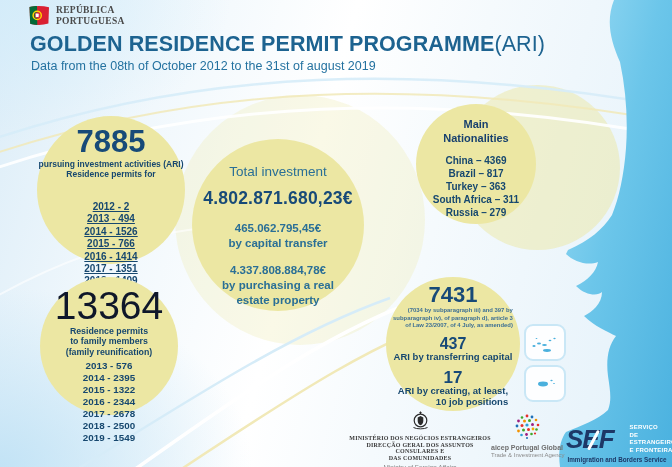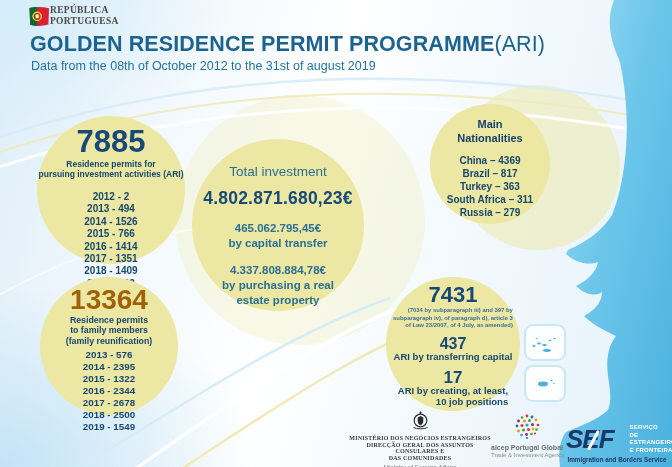--- a/index.html
+++ b/index.html
@@ -15,41 +15,41 @@
   .soft-circle{position:absolute;border-radius:50%;background:rgba(236,231,163,.5);}
   .soft-1{left:455px;top:85px;width:165px;height:165px;}
   .soft-2{left:175px;top:95px;width:250px;height:250px;background:rgba(238,232,170,.28);}
 
   
   .circle{position:absolute;background:#ece7a3;border-radius:50%;color:#17486f;
     display:flex;flex-direction:column;align-items:center;text-align:center;box-sizing:border-box;}
   .c1{left:37px;top:116px;width:148px;height:148px;padding-top:10px;}
   .c1 .num{font-size:31px;font-weight:800;line-height:1;color:#174a78;}
   .c1 .lbl{font-size:8.5px;font-weight:700;line-height:1.18;margin-top:2px;}
-  .c1 .rows{font-size:10px;font-weight:700;line-height:1.24;margin-top:12px;}
+  .c1 .rows{font-size:10px;font-weight:700;line-height:1.24;margin-top:22px;text-decoration:underline;}
   .c2{left:192px;top:139px;width:172px;height:172px;padding-top:25px;}
   .c2 .t{font-size:13.5px;font-weight:400;color:#2a6f96;}
   .c2 .total{font-size:17.5px;font-weight:800;margin-top:9px;color:#174a78;letter-spacing:.2px;}
   .c2 .amt{font-size:11.5px;font-weight:600;margin-top:12px;color:#2a6f96;line-height:1.3;}
-  .c3{left:430px;top:104px;width:120px;height:120px;padding-top:14px;}
+  .c3{left:416px;top:104px;width:120px;height:120px;padding-top:14px;}
   .c3 .t{font-size:11px;font-weight:800;line-height:1.25;color:#17406e;}
   .c3 .rows{font-size:10px;font-weight:600;margin-top:8px;line-height:1.3;}
   .c4{left:40px;top:277px;width:138px;height:138px;padding-top:9px;}
-  .c4 .num{font-size:28px;font-weight:700;line-height:1;color:#a16207;}
+  .c4 .num{font-size:39px;font-weight:400;line-height:1;color:#0f172a;}
   .c4 .lbl{font-size:8.8px;font-weight:700;line-height:1.18;margin-top:1px;}
   .c4 .rows{font-size:9.8px;font-weight:700;line-height:1.22;margin-top:3px;}
   .c5{left:386px;top:277px;width:134px;height:134px;padding-top:7px;text-align:right;}
   .c5 .n1{font-size:22px;font-weight:800;line-height:1;color:#174a78;}
   .c5 .l{font-size:9.5px;font-weight:800;line-height:1.15;white-space:nowrap;}
   .c5 .note{font-size:5.9px;line-height:1.3;color:#3c6f94;margin-top:1px;white-space:nowrap;font-weight:600;}
   .c5 .n2{font-size:16px;font-weight:800;margin-top:6px;line-height:1;color:#174a78;}
   .c5 .n3{font-size:17px;font-weight:800;margin-top:6px;line-height:1;color:#174a78;}
 
   
-  .brand{position:absolute;left:28px;top:5px;display:flex;align-items:flex-end;}
+  .brand{position:absolute;left:28px;top:5px;display:flex;gap:6px;align-items:flex-start;}
   .brand-text{font-family:"Liberation Serif",serif;font-size:9.5px;font-weight:700;
     color:#4a4a4a;line-height:1.18;letter-spacing:.3px;}
   .title{position:absolute;left:30px;top:32px;font-size:21.5px;font-weight:800;color:#1d6390;letter-spacing:.1px;white-space:nowrap;}
   .title .suffix{font-weight:400;}
   .subtitle{position:absolute;left:31px;top:59px;font-size:12.5px;color:#2472a0;}
 
   
   .inset{position:absolute;width:42px;height:37px;background:#fdfeff;border:2px solid #c9e7f6;border-radius:9px;box-sizing:border-box;}
   .inset-1{left:524px;top:324px;}
   .inset-2{left:524px;top:365px;}
@@ -134,22 +134,22 @@
       <div>PORTUGUESA</div>
     </div>
   </div>
 
   <div class="title"><span>GOLDEN RESIDENCE PERMIT PROGRAMME</span><span class="suffix">(ARI)</span></div>
   <div class="subtitle">Data from the 08th of October 2012 to the 31st of august 2019</div>
 
   <div class="circle c1">
     <div class="num">7885</div>
     <div class="lbl">
+      <div>pursuing investment activities (ARI)</div>
       <div>Residence permits for</div>
-      <div>pursuing investment activities (ARI)</div>
     </div>
     <div class="rows">
         <div>2012 - 2</div>
         <div>2013 - 494</div>
         <div>2014 - 1526</div>
         <div>2015 - 766</div>
         <div>2016 - 1414</div>
         <div>2017 - 1351</div>
         <div>2018 - 1409</div>
         <div>2019 - 923</div>

